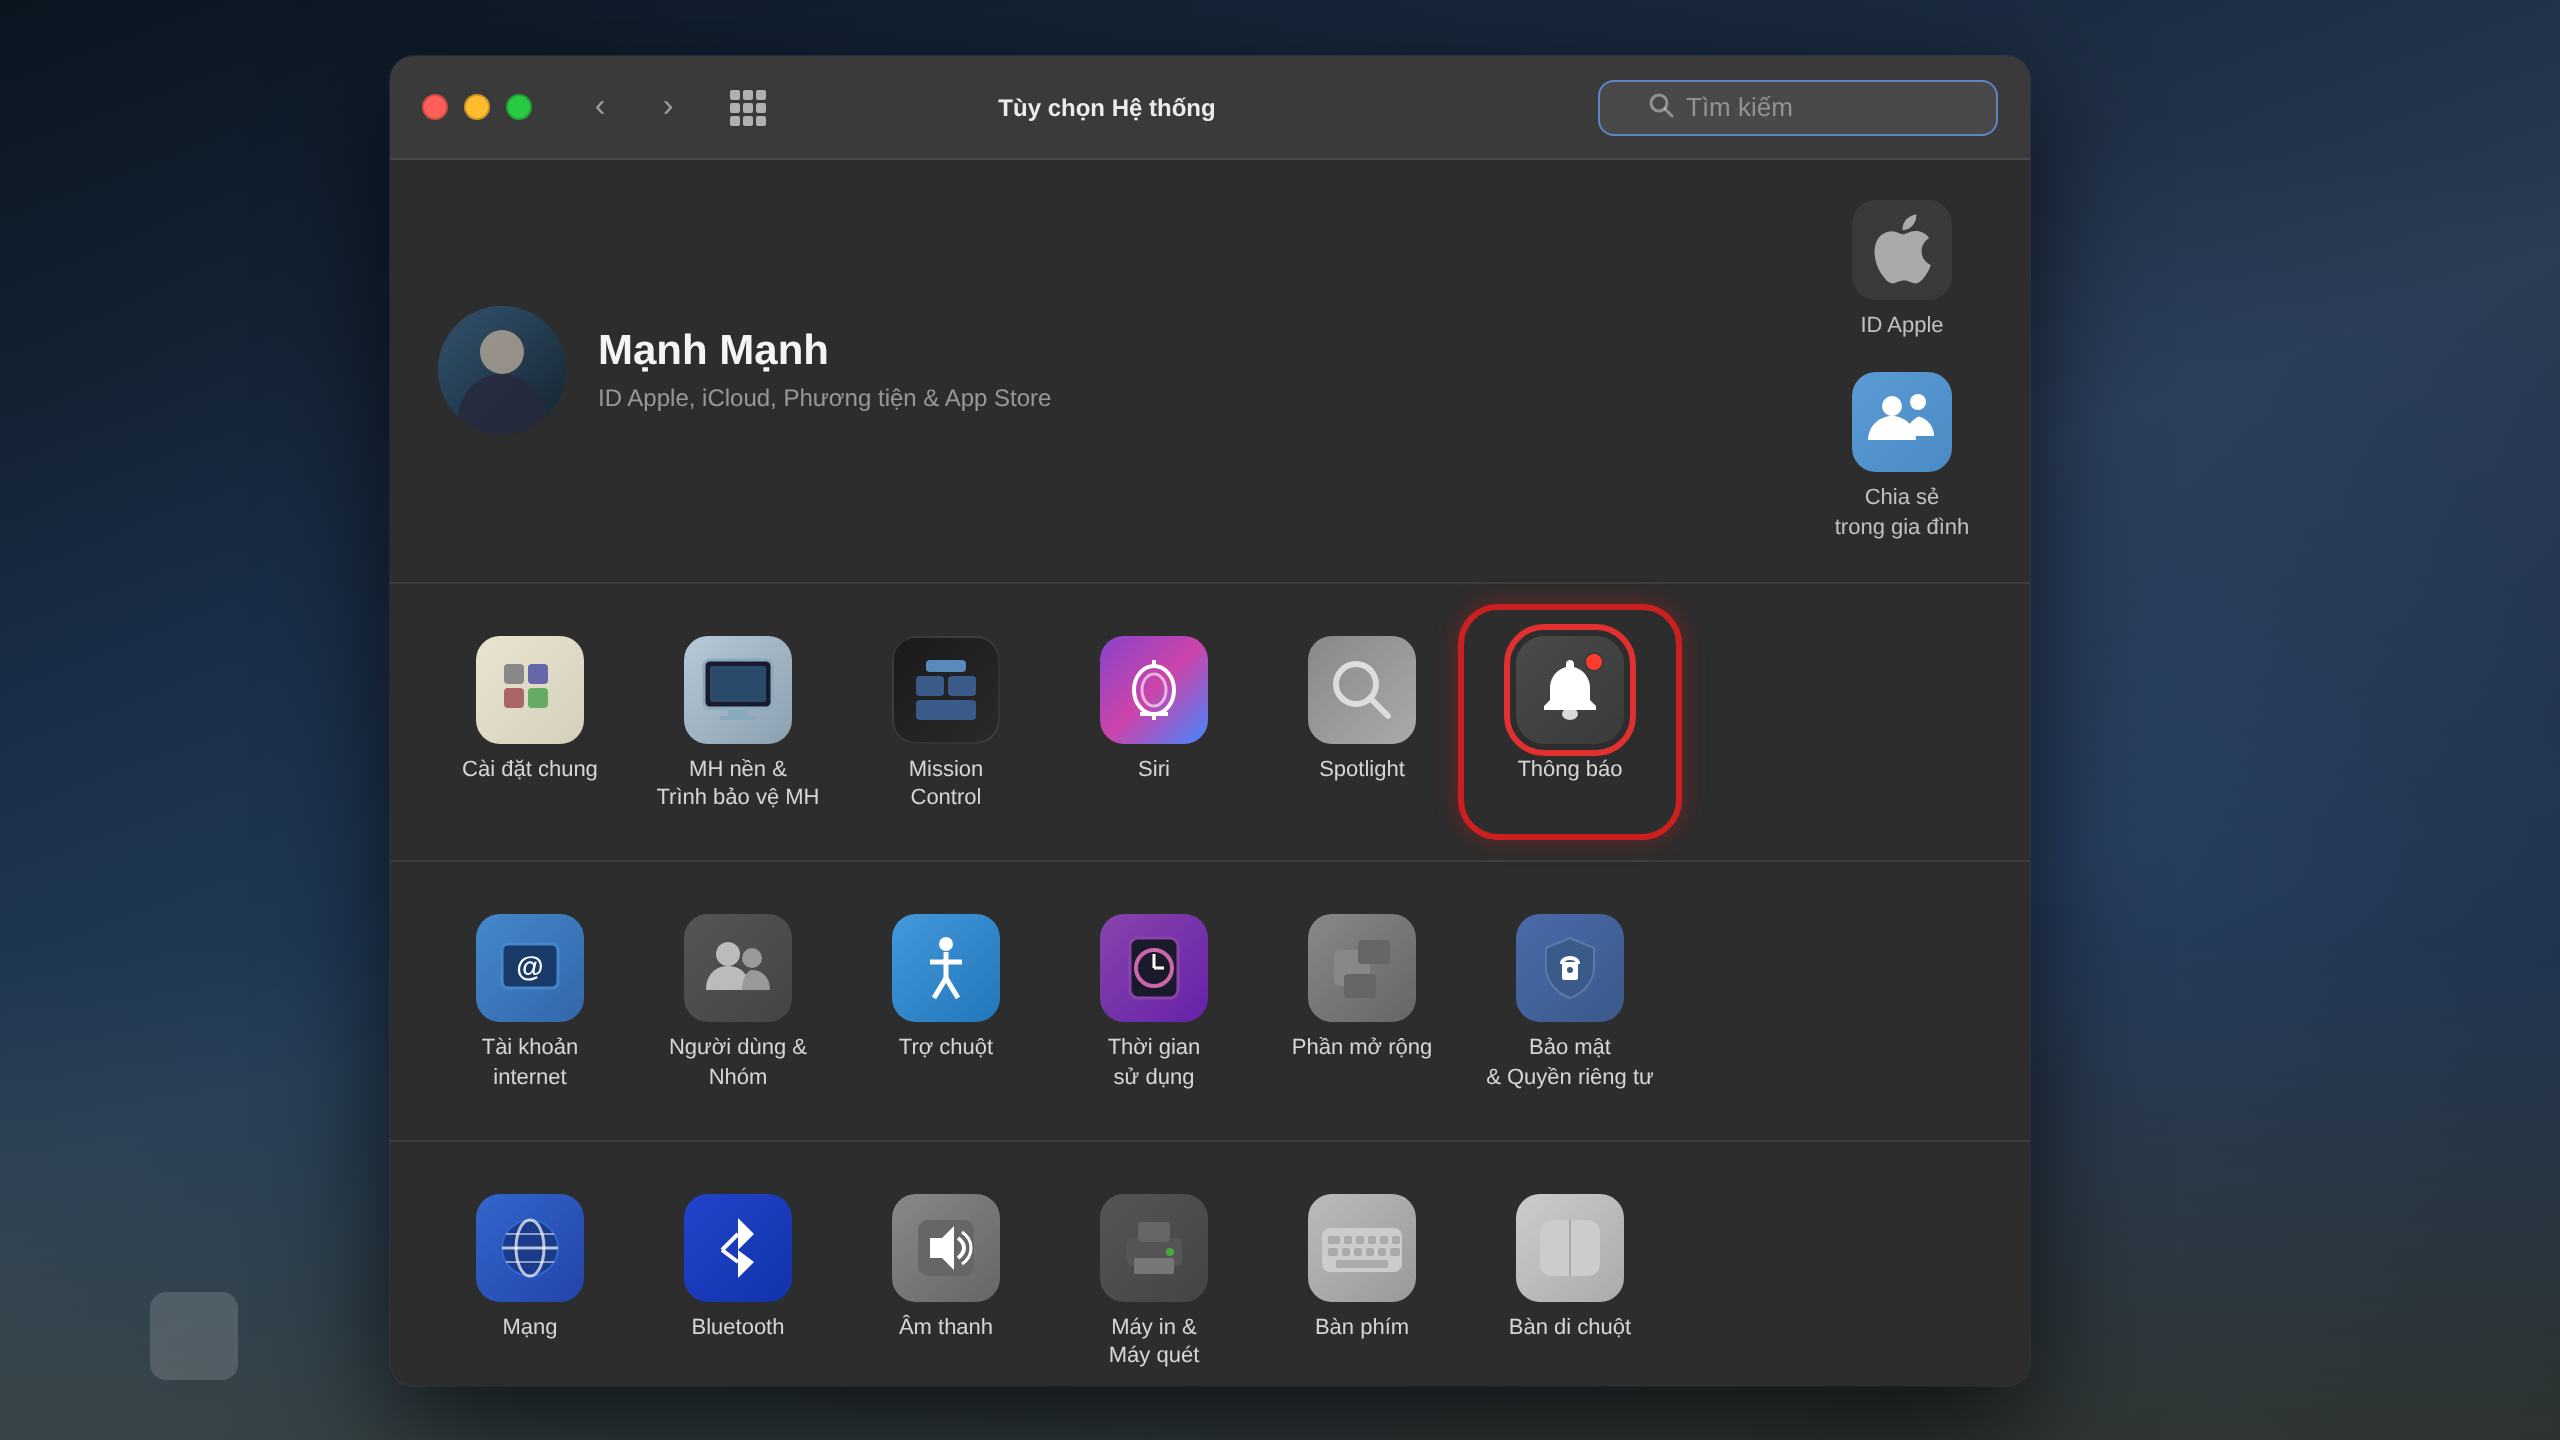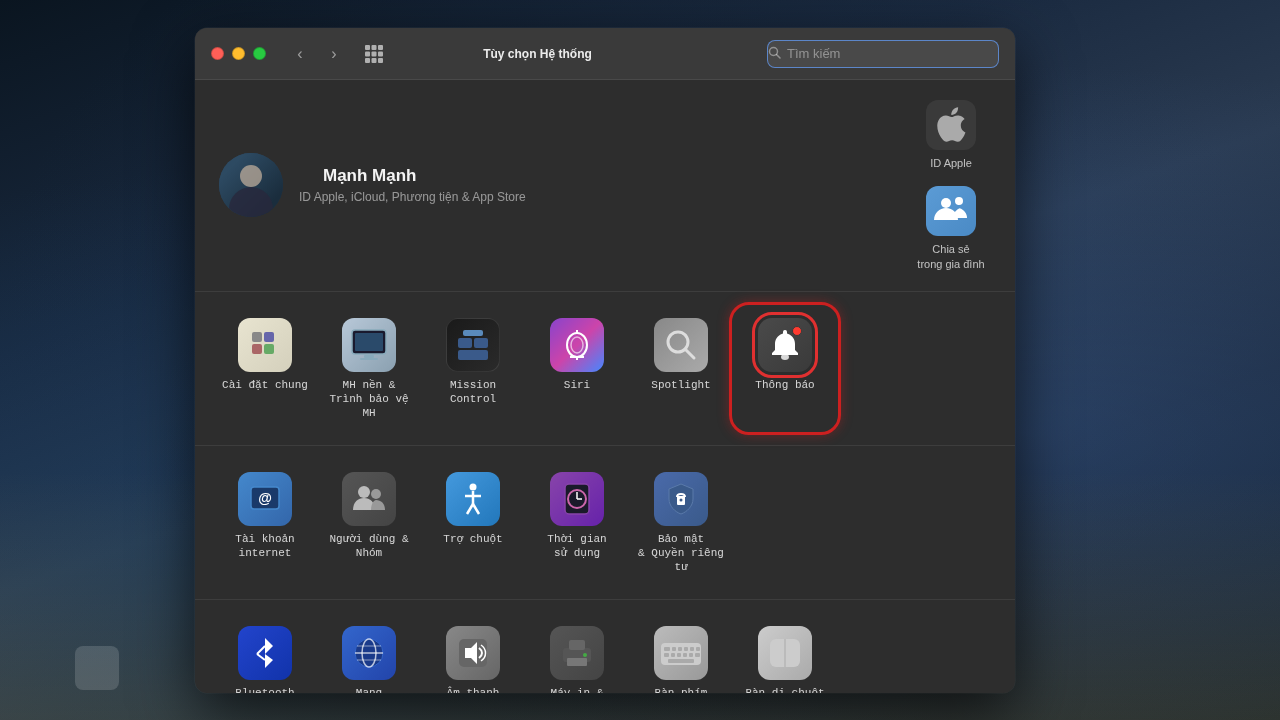--- a/index.html
+++ b/index.html
@@ -118,23 +118,23 @@
       font-weight: 600;
       margin-left: -80px;
     }
 
     .search-bar {
       display: flex;
       align-items: center;
       background: rgba(255,255,255,0.08);
       border: 1.5px solid rgba(100,160,255,0.7);
       border-radius: 8px;
-      padding: 5px 0;
+      padding: 5px 24px;
       gap: 6px;
-      width: 232px;
+      width: 200px;
     }
     .search-bar input {
       background: transparent;
       border: none;
       outline: none;
       color: rgba(255,255,255,0.8);
       font-size: 13px;
       width: 100%;
     }
     .search-bar input::placeholder { color: rgba(255,255,255,0.4); }
@@ -200,24 +200,23 @@
       height: 30px;
       border-radius: 22px 22px 0 0;
       background: rgba(40,40,60,0.8);
     }
 
     .profile-info {
       flex: 1;
     }
     .profile-name {
       color: rgba(255,255,255,0.95);
-      font-size: 17px;
+      font-size: 21px;
       font-weight: 600;
       margin-bottom: 4px;
-      margin-left: 24px;
     }
     .profile-sub {
       color: rgba(255,255,255,0.5);
       font-size: 12px;
     }
 
     
     .profile-actions {
       display: flex;
       gap: 16px;
@@ -291,21 +290,20 @@
       justify-content: center;
       font-size: 28px;
       position: relative;
     }
 
     .icon-label {
       color: rgba(255,255,255,0.8);
       font-size: 11px;
       text-align: center;
       line-height: 1.3;
-      font-family: Liberation Mono, monospace;
     }
 
     
     .icon-item.highlighted {
       position: relative;
     }
     .icon-item.highlighted .icon-box {
       outline: 3px solid #e03030;
       outline-offset: 3px;
       border-radius: 14px;
@@ -623,63 +621,73 @@
             <svg width="32" height="34" viewBox="0 0 32 34">
               <rect x="4" y="2" width="24" height="30" rx="4" fill="#1a1a2a" stroke="#8844aa" stroke-width="1.5"></rect>
               <circle cx="16" cy="17" r="9" fill="none" stroke="#cc66aa" stroke-width="2"></circle>
               <line x1="16" y1="17" x2="16" y2="10" stroke="white" stroke-width="1.5"></line>
               <line x1="16" y1="17" x2="21" y2="17" stroke="white" stroke-width="1.5"></line>
             </svg>
           </div>
           <div class="icon-label">Thời gian<br>sử dụng</div>
         </div>
 
+        <div class="icon-item">
+          <div class="icon-box icon-extensions">
+            <svg width="34" height="34" viewBox="0 0 34 34">
+              <rect x="3" y="8" width="18" height="18" rx="3" fill="#888"></rect>
+              <rect x="15" y="3" width="16" height="12" rx="2" fill="#666"></rect>
+              <rect x="8" y="20" width="16" height="12" rx="2" fill="#666"></rect>
+            </svg>
+          </div>
+          <div class="icon-label">Phần mở rộng</div>
+        </div>
 
         <div class="icon-item">
           <div class="icon-box icon-security">
             <svg width="30" height="34" viewBox="0 0 30 34">
               <path d="M15 2 L27 7 L27 17 C27 24 21 30 15 32 C9 30 3 24 3 17 L3 7 Z" fill="#3a5a8a" stroke="#5a7aaa" stroke-width="1"></path>
               <rect x="11" y="14" width="8" height="9" rx="1" fill="white"></rect>
               <path d="M11 15 C11 11 19 11 19 15" fill="none" stroke="white" stroke-width="2"></path>
               <circle cx="15" cy="18" r="1.5" fill="#3a5a8a"></circle>
             </svg>
           </div>
           <div class="icon-label">Bảo mật<br>&amp; Quyền riêng tư</div>
         </div>
 
       </div>
     </div>
 
     <div class="grid-section">
       <div class="icons-grid">
 
-
-        <div class="icon-item">
-          <div class="icon-box icon-bluetooth">
-            <svg width="22" height="34" viewBox="0 0 22 34">
-              <path d="M11 2 L19 10 L11 18 L11 2 Z" fill="white"></path>
-              <path d="M11 18 L19 24 L11 32 L11 18 Z" fill="white"></path>
-              <line x1="11" y1="10" x2="3" y2="18" stroke="white" stroke-width="2"></line>
-              <line x1="11" y1="24" x2="3" y2="18" stroke="white" stroke-width="2"></line>
-            </svg>
-          </div>
-          <div class="icon-label">Bluetooth</div>
-        </div>
 
         <div class="icon-item">
           <div class="icon-box icon-network">
             <svg width="36" height="34" viewBox="0 0 36 34">
               <circle cx="18" cy="17" r="14" fill="#1a3a8a" stroke="#3366cc" stroke-width="1"></circle>
               <ellipse cx="18" cy="17" rx="7" ry="14" fill="none" stroke="rgba(255,255,255,0.7)" stroke-width="1.5"></ellipse>
               <line x1="4" y1="17" x2="32" y2="17" stroke="rgba(255,255,255,0.7)" stroke-width="1.5"></line>
               <line x1="6" y1="10" x2="30" y2="10" stroke="rgba(255,255,255,0.5)" stroke-width="1"></line>
               <line x1="6" y1="24" x2="30" y2="24" stroke="rgba(255,255,255,0.5)" stroke-width="1"></line>
             </svg>
           </div>
           <div class="icon-label">Mạng</div>
+        </div>
+
+        <div class="icon-item">
+          <div class="icon-box icon-bluetooth">
+            <svg width="22" height="34" viewBox="0 0 22 34">
+              <path d="M11 2 L19 10 L11 18 L11 2 Z" fill="white"></path>
+              <path d="M11 18 L19 24 L11 32 L11 18 Z" fill="white"></path>
+              <line x1="11" y1="10" x2="3" y2="18" stroke="white" stroke-width="2"></line>
+              <line x1="11" y1="24" x2="3" y2="18" stroke="white" stroke-width="2"></line>
+            </svg>
+          </div>
+          <div class="icon-label">Bluetooth</div>
         </div>
 
         <div class="icon-item">
           <div class="icon-box icon-sound">
             <svg width="36" height="34" viewBox="0 0 36 34">
               <rect x="4" y="3" width="28" height="28" rx="5" fill="#666"></rect>
               <rect x="10" y="12" width="6" height="10" rx="1" fill="white"></rect>
               <polygon points="10,12 16,12 22,6 22,28 16,22 10,22" fill="white"></polygon>
               <path d="M24 12 C28 15 28 19 24 22" stroke="white" stroke-width="2" fill="none"></path>
               <path d="M26 9 C32 13 32 21 26 25" stroke="white" stroke-width="1.5" fill="none"></path>

